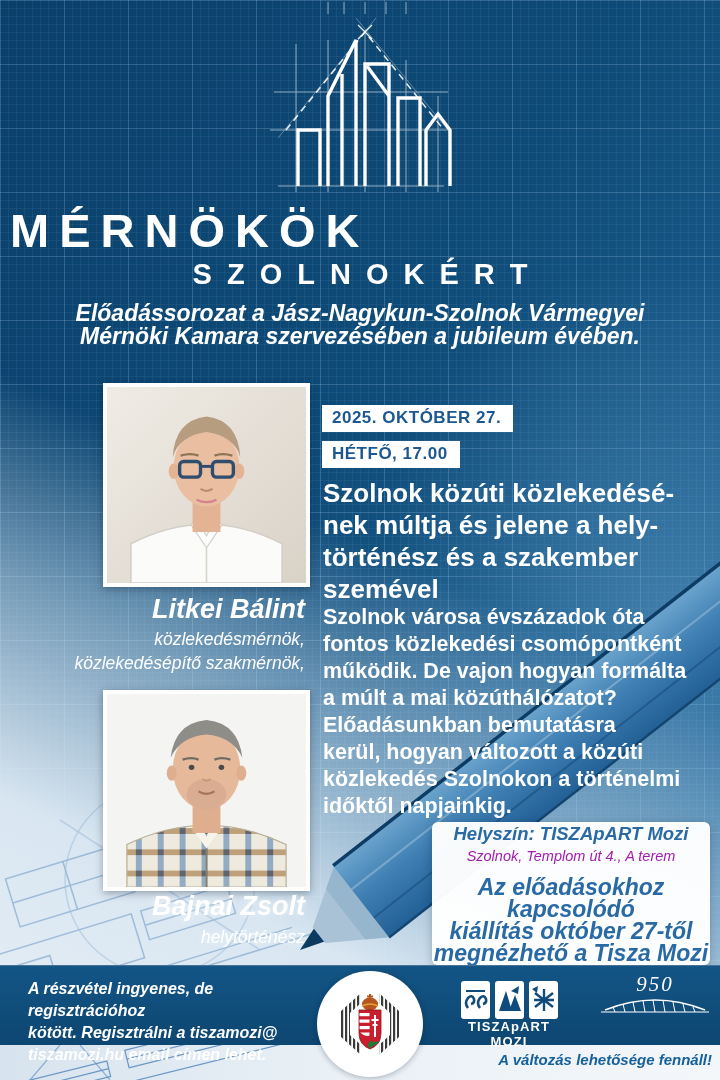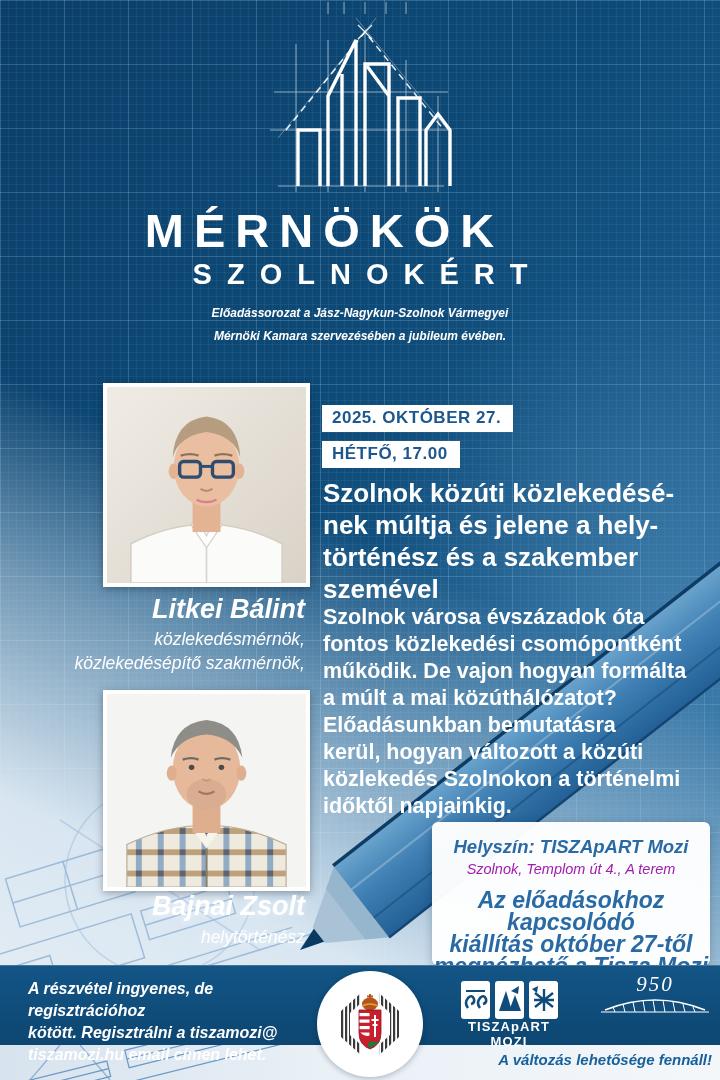--- a/index.html
+++ b/index.html
@@ -23,26 +23,26 @@
   }
   .bg-light{
     background:linear-gradient(205deg, rgba(215,230,242,0) 50%, rgba(200,222,238,0.55) 64%, rgba(223,235,245,0.97) 80%, #e7eff6 100%);
     z-index:2;
   }
   svg.doodles{position:absolute;left:0;top:620px;width:720px;height:460px;z-index:3;}
   svg.pencil{position:absolute;left:0;top:520px;width:720px;height:460px;z-index:4;}
 
   
   svg.logo{position:absolute;left:268px;top:0;width:185px;height:198px;z-index:5;}
-  .title1{position:absolute;left:0;top:203px;width:639px;text-align:center;z-index:5;
+  .title1{position:absolute;left:0;top:203px;width:639px;text-align:left;z-index:5;
     font-size:47px;font-weight:bold;letter-spacing:10px;text-indent:10px;}
   .title2{position:absolute;left:0;top:258px;width:720px;text-align:center;z-index:5;
     font-size:29px;font-weight:bold;letter-spacing:15px;text-indent:15px;}
   .subtitle{position:absolute;left:0;top:302px;width:720px;text-align:center;z-index:5;
-    font-size:12px;font-weight:bold;font-style:italic;line-height:23px;white-space:pre-line;}
+    font-size:23px;font-weight:bold;font-style:italic;line-height:23px;white-space:pre-line;}
 
   
   .photo{position:absolute;border:4px solid #fff;z-index:5;box-shadow:0 2px 8px rgba(0,20,40,.35);}
   .photo svg{display:block;}
   .photo1{left:103px;top:383px;width:199px;height:196px;}
   .photo2{left:103px;top:690px;width:199px;height:193px;}
 
   .sp-name{position:absolute;left:20px;width:285px;text-align:right;z-index:5;
     font-size:27px;font-weight:bold;font-style:italic;}
   .sp-role{position:absolute;left:20px;width:285px;text-align:right;z-index:5;
@@ -58,21 +58,21 @@
   .date1{top:405px;}
   .date2{top:441px;}
   .event-title{position:absolute;left:323px;top:477px;width:390px;z-index:5;
     font-size:26px;font-weight:bold;line-height:32px;white-space:pre-line;}
   .event-desc{position:absolute;left:323px;top:604px;width:392px;z-index:5;
     font-size:21.5px;font-weight:bold;line-height:27px;white-space:pre-line;}
 
   
   .venue{position:absolute;left:432px;top:822px;width:278px;height:143px;z-index:6;
     background:rgba(255,255,255,0.97);border-radius:6px;color:#2a6aa4;text-align:center;
-    box-shadow:0 2px 10px rgba(0,25,50,.25);padding-top:14px;box-sizing:border-box;}
+    box-shadow:0 2px 10px rgba(0,25,50,.25);padding-top:1px;box-sizing:border-box;}
   .venue-loc{font-size:18.5px;font-weight:bold;font-style:italic;}
   .venue-addr{font-size:14.5px;font-style:italic;margin-top:3px;color:#a21caf;}
   .venue-note{font-size:23px;font-style:italic;font-weight:bold;margin-top:12px;line-height:22px;white-space:pre-line;}
 
   
   .bar{position:absolute;left:0;top:965px;width:720px;height:80px;z-index:7;
     background:linear-gradient(180deg,#135586,#0d4671);border-top:1px solid rgba(255,255,255,.25);}
   .registration{position:absolute;left:28px;top:978px;width:300px;z-index:8;
     font-size:16px;font-weight:bold;font-style:italic;line-height:22px;white-space:pre-line;}
   .strip{position:absolute;left:0;top:1045px;width:720px;height:35px;z-index:7;

